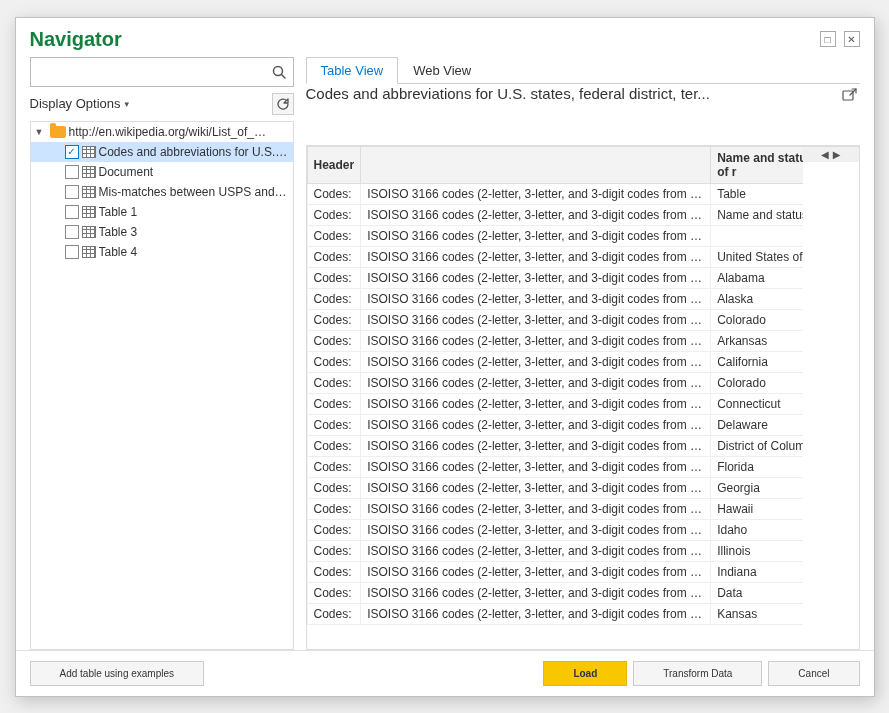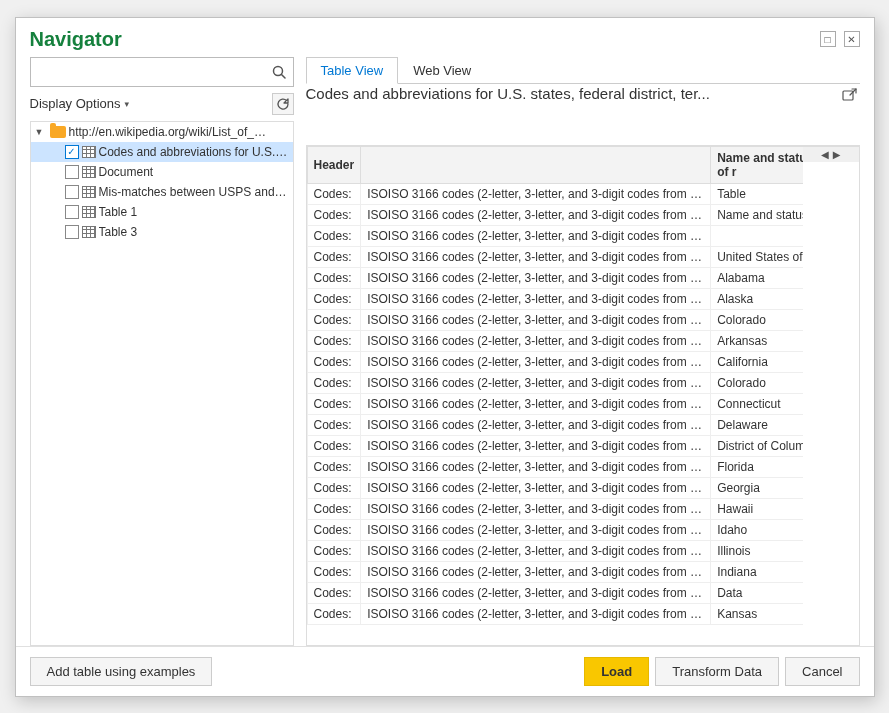--- a/index.html
+++ b/index.html
@@ -325,22 +325,22 @@
     
     .bottom-bar {
       display: flex;
       align-items: center;
       justify-content: space-between;
       padding: 10px 14px;
       border-top: 1px solid #e0e0e0;
       background: #fff;
     }
     .btn {
-      padding: 6px 16px;
-      font-size: 13px;
+      padding: 6px 29px;
+      font-size: 10px;
       cursor: pointer;
       border: 1px solid #ccc;
       background: #f5f5f5;
       color: #333;
     }
     .btn-primary {
       background: #f9c700;
       border-color: #e6b800;
       color: #333;
       font-weight: 600;
@@ -471,20 +471,37 @@
               <div class="table-icon-cell"></div>
               <div class="table-icon-cell"></div>
             <div class="table-icon-cell"></div>
               <div class="table-icon-cell"></div>
               <div class="table-icon-cell"></div>
             <div class="table-icon-cell"></div>
               <div class="table-icon-cell"></div>
               <div class="table-icon-cell"></div>
           </div>
           <span class="tree-label">Table 3</span>
+        </div>
+        <div class="tree-item">
+          <div class="indent"></div>
+          <div class="expand-arrow"></div>
+          <div class="checkbox"></div>
+          <div class="table-icon">
+            <div class="table-icon-cell"></div>
+              <div class="table-icon-cell"></div>
+              <div class="table-icon-cell"></div>
+            <div class="table-icon-cell"></div>
+              <div class="table-icon-cell"></div>
+              <div class="table-icon-cell"></div>
+            <div class="table-icon-cell"></div>
+              <div class="table-icon-cell"></div>
+              <div class="table-icon-cell"></div>
+          </div>
+          <span class="tree-label">Table 4</span>
         </div>
       </div>
     </div>
 
     <div class="right-panel">
 
       <div class="tabs-row">
         <div class="tab active">Table View</div>
         <div class="tab">Web View</div>
       </div>

